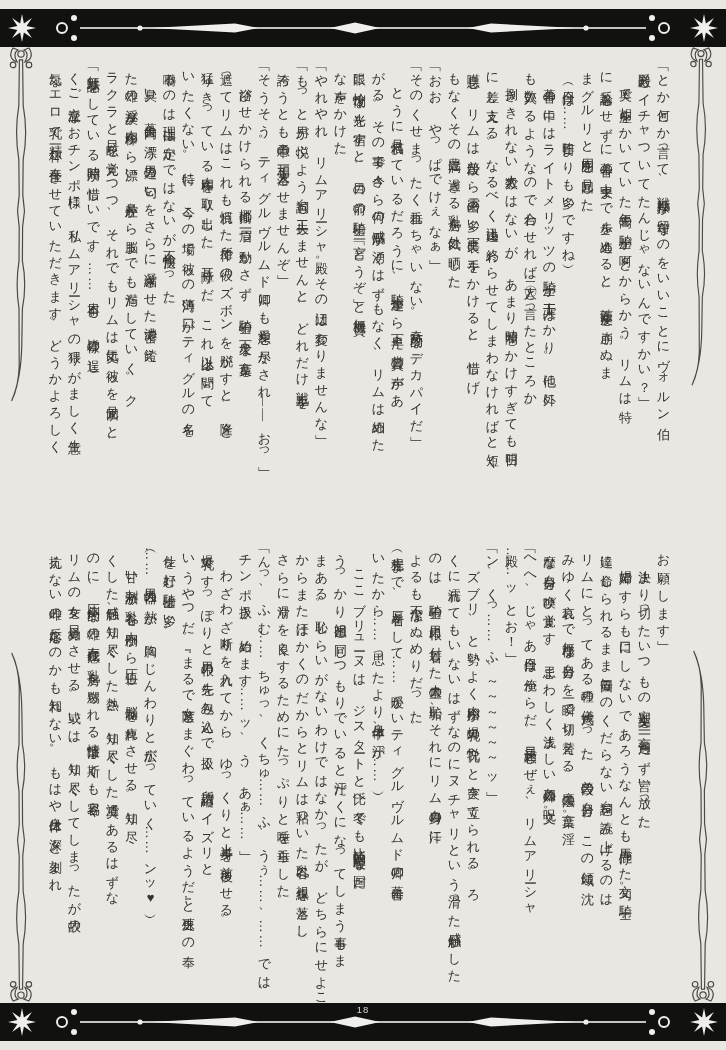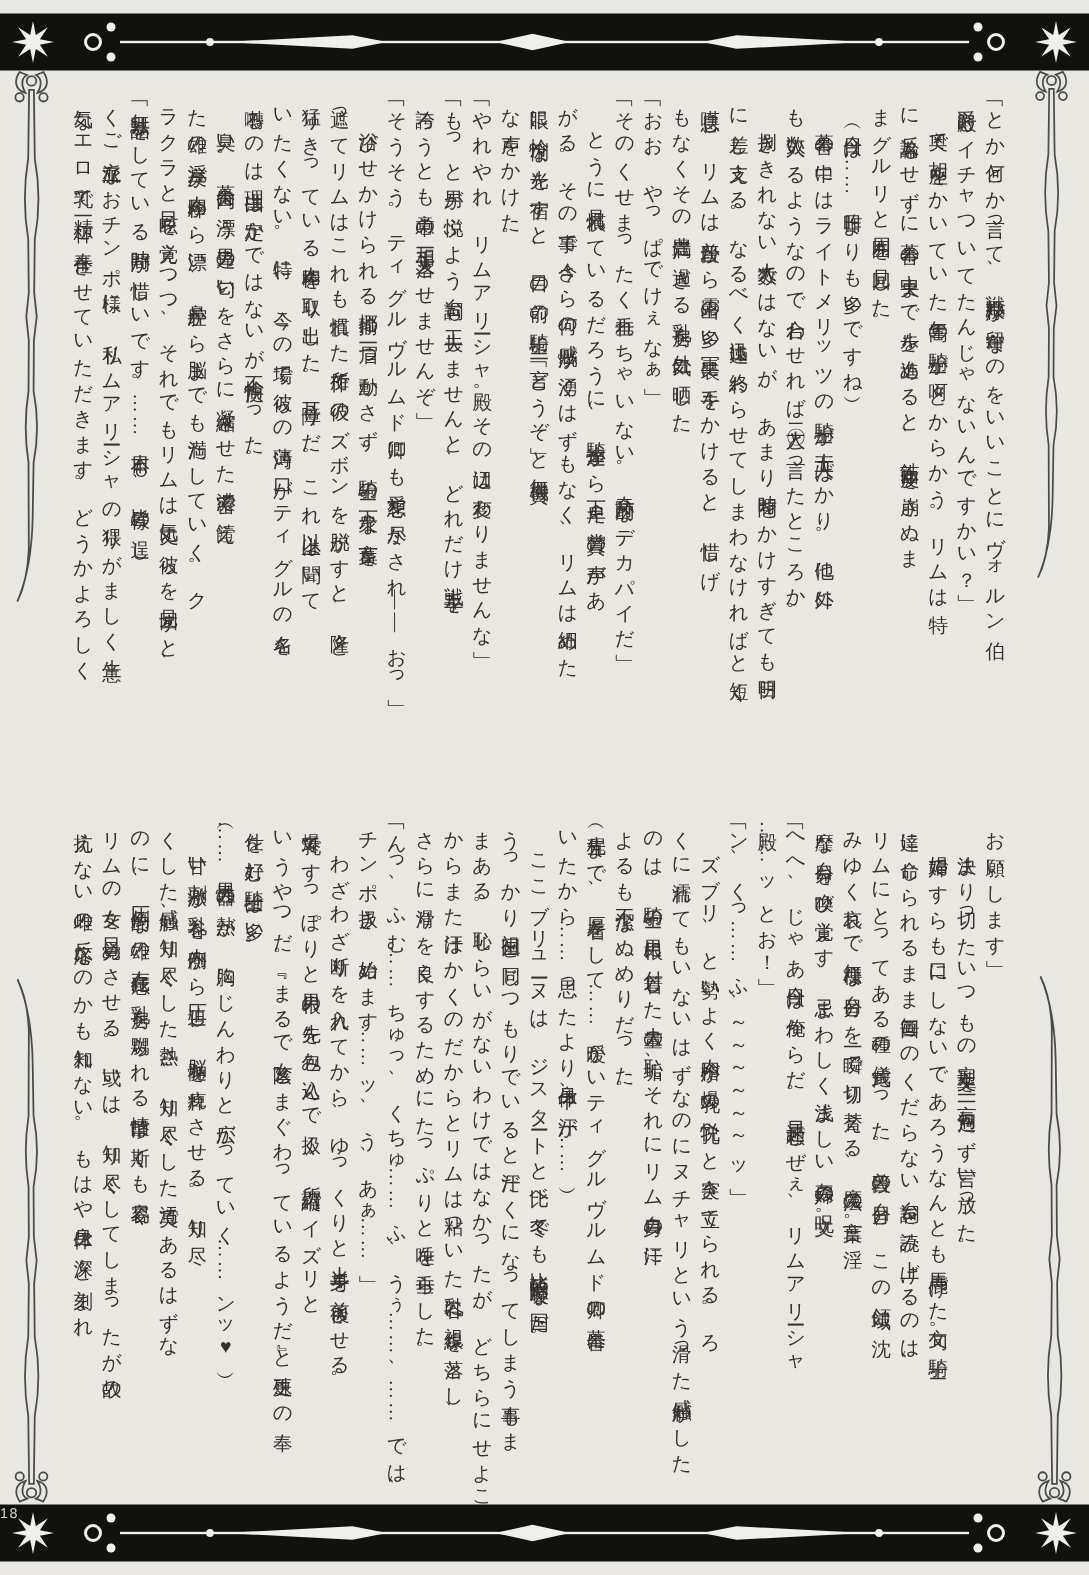--- a/index.html
+++ b/index.html
@@ -10,21 +10,21 @@
   .bar-top{top:9px;}
   .bar-bottom{top:1003px;}
   .barorn{position:absolute;left:0;top:0;}
   .flipv{transform:scaleY(-1);}
   .sword{position:absolute;}
   .tier{position:absolute;writing-mode:vertical-rl;text-orientation:mixed;
         font-size:13px;color:#34322e;overflow:visible;}
   .tier-upper{top:63px;left:45px;width:628px;height:469px;}
   .tier-lower{top:545px;left:45px;width:628px;height:458px;}
   .tcol{margin:0;line-height:19px;letter-spacing:2.1px;white-space:nowrap;}
-  .page-num{position:absolute;top:1004px;left:0;width:726px;text-align:left;
+  .page-num{position:absolute;top:1004px;left:0;width:726px;text-align:center;
         color:#d8d6d2;font-size:9.5px;letter-spacing:1px;
         font-family:"Liberation Sans","DejaVu Sans",sans-serif;}
 </style>
 </head>
 <body>
 
 <svg width="0" height="0" style="position:absolute">
   <defs>
     <symbol id="sword" viewBox="0 0 26 360">
       <g fill="#e8e6e1" stroke="#4a4a48" stroke-width="1.2">

